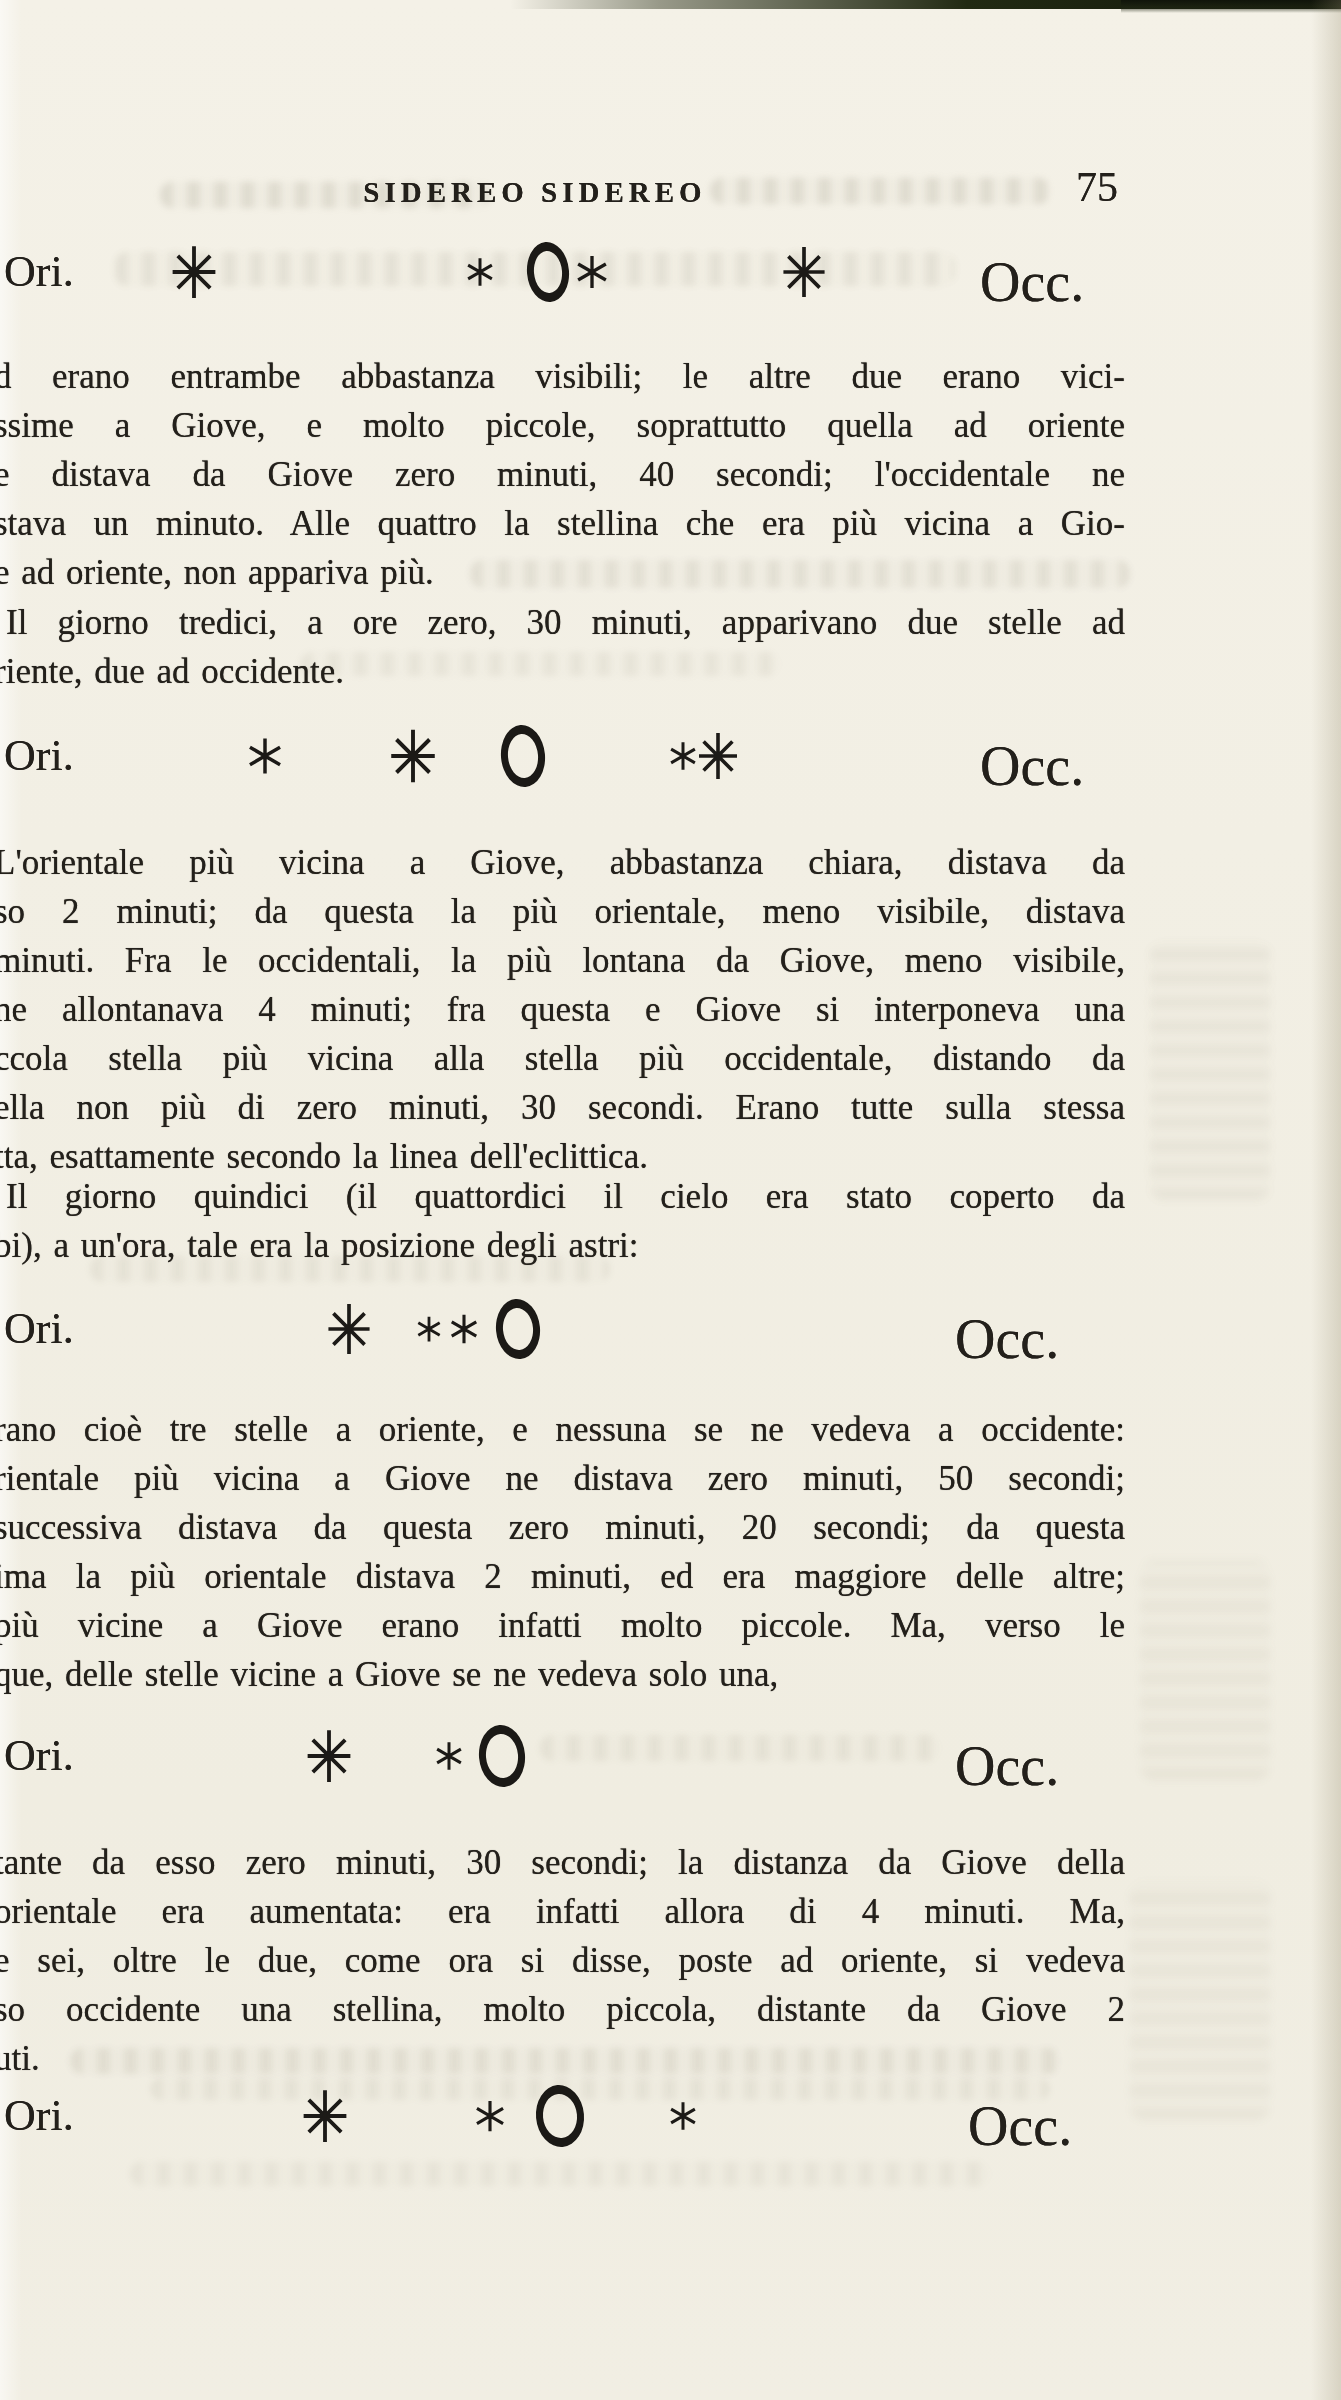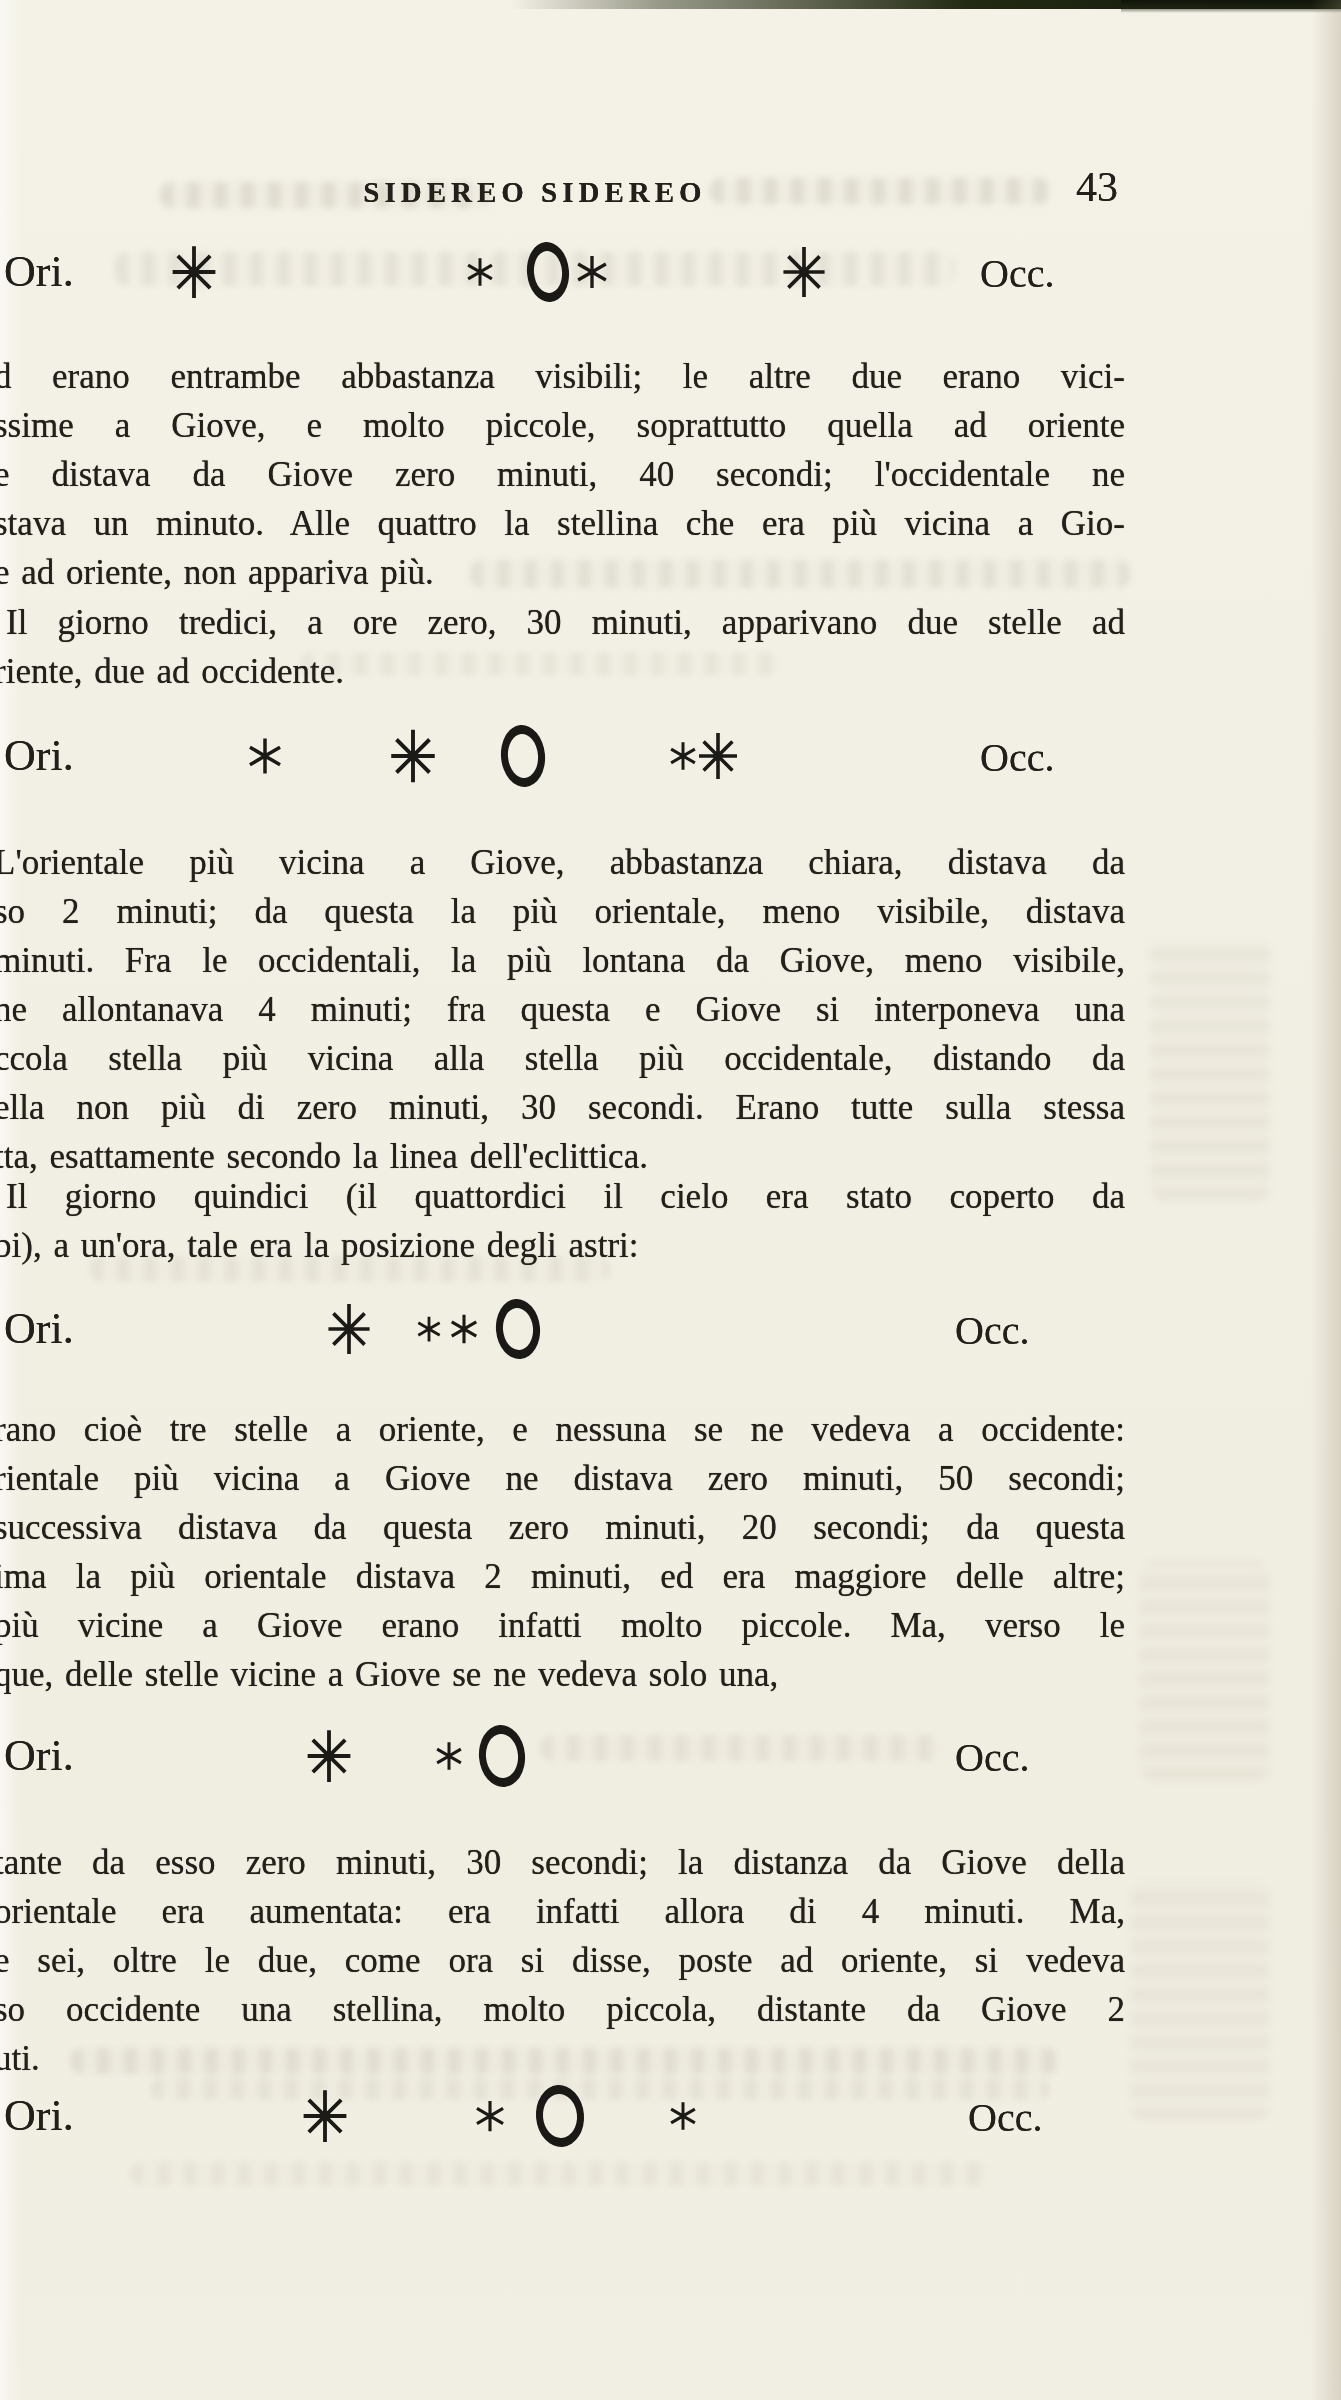--- a/index.html
+++ b/index.html
@@ -48,21 +48,21 @@
   .para{ position:absolute; left:-6px; width:1131px; }
   .line{
     height:49px; line-height:49px; font-size:35px; word-spacing:3px;
     white-space:nowrap; text-shadow:0 0 .7px rgba(35,30,24,.85);
   }
   .line.j{ white-space:normal; text-align:justify; text-align-last:justify; overflow:hidden; }
   .line.ind{ padding-left:12px; }
   
   .diag{ position:absolute; left:0; width:1189px; height:70px; }
   .ori{ position:absolute; left:4px; top:8px; font-size:44px; text-shadow:0 0 .6px rgba(30,25,20,.9); }
-  .occ{ position:absolute; top:12px; font-size:40px; text-shadow:0 0 .6px rgba(30,25,20,.9); }
+  .occ{ position:absolute; top:12px; font-size:56px; text-shadow:0 0 .6px rgba(30,25,20,.9); }
   .sym{ position:absolute; top:34px; transform:translate(-50%,-50%); display:block; }
   .sym svg{ display:block; width:100%; height:100%; }
   .jup{
     box-sizing:border-box; border:7px solid #1b1916; border-radius:50%;
     border-top-width:9px; border-bottom-width:9px;
     transform:translate(-50%,-50%) rotate(-5deg);
   }
 </style>
 </head>
 <body>
@@ -82,21 +82,21 @@
   <div class="smudge" style="left:90px;top:1256px;width:520px;height:26px;opacity:.6"></div>
   <div class="smudge" style="left:540px;top:1735px;width:400px;height:26px;opacity:.6"></div>
   <div class="smudge" style="left:70px;top:2048px;width:990px;height:26px;opacity:.8"></div>
   <div class="smudge" style="left:150px;top:2078px;width:900px;height:22px;opacity:.6"></div>
   <div class="smudge" style="left:130px;top:2162px;width:860px;height:24px;opacity:.5"></div>
   <div class="smudge-v" style="left:1150px;top:940px;width:120px;height:260px;opacity:.7"></div>
   <div class="smudge-v" style="left:1140px;top:1560px;width:130px;height:220px;opacity:.6"></div>
   <div class="smudge-v" style="left:1130px;top:1880px;width:140px;height:240px;opacity:.6"></div>
 
   <span class="running-title">SIDEREO SIDEREO</span>
-  <span class="page-number">43</span>
+  <span class="page-number">75</span>
 
   <div class="diag" style="top:238px" title="✳   ∗ O ∗   ✳">
     <span class="ori">Ori.</span>
     <span class="sym" style="left:194px;width:54px;height:54px">
       <svg viewBox="0 0 24 24">
           <path d="M12 .5 L12 23.5 M2.5 12 L21.5 12 M4.8 4.8 L19.2 19.2 M19.2 4.8 L4.8 19.2" stroke="#1c1a17" stroke-width="1.7" fill="none"></path>
         </svg>
     </span>
     <span class="sym" style="left:480px;width:30px;height:30px">
       <svg viewBox="0 0 24 24">

